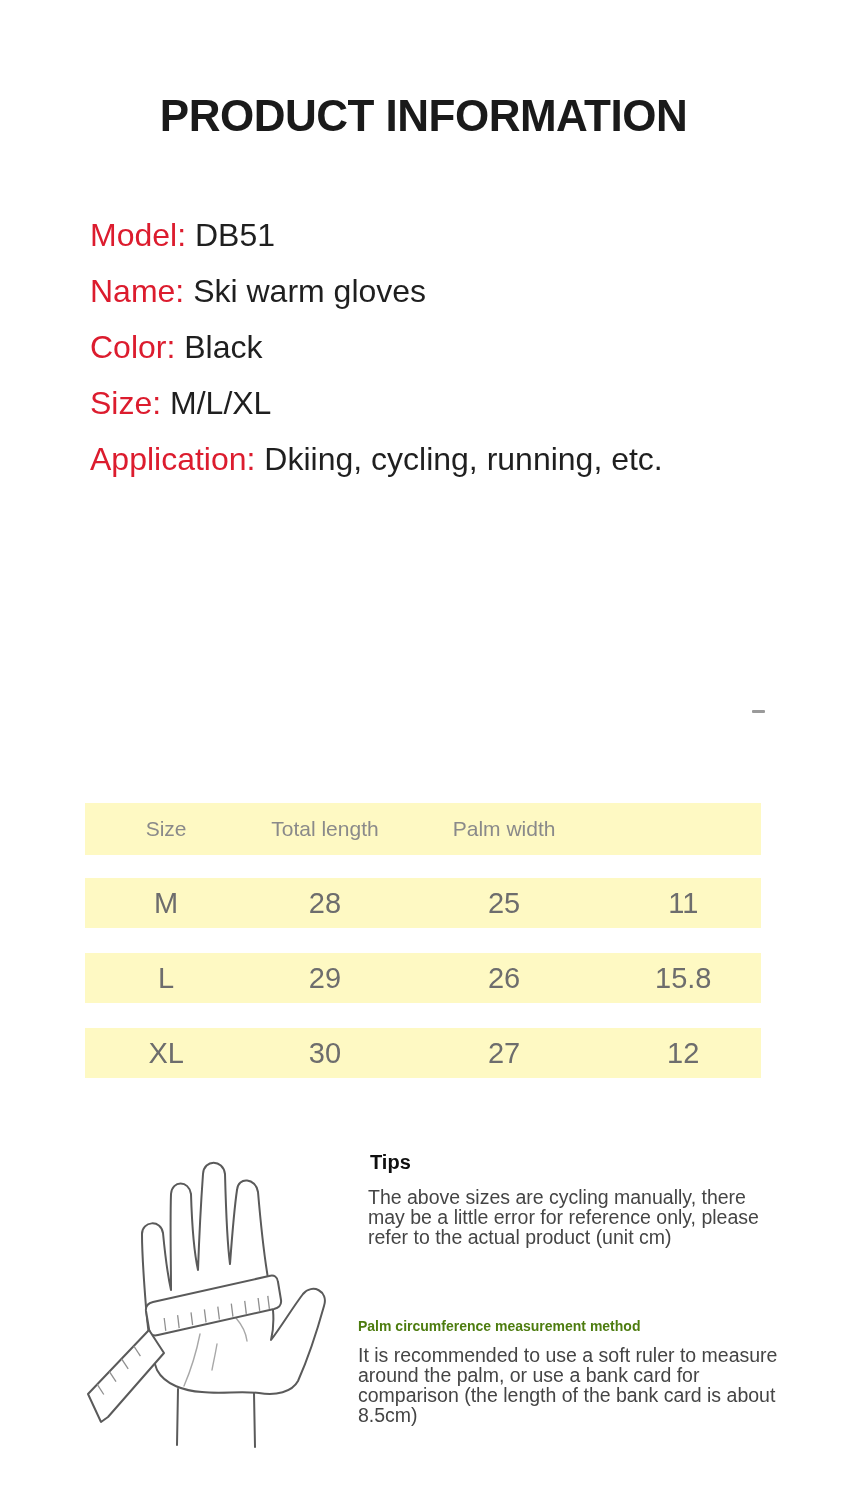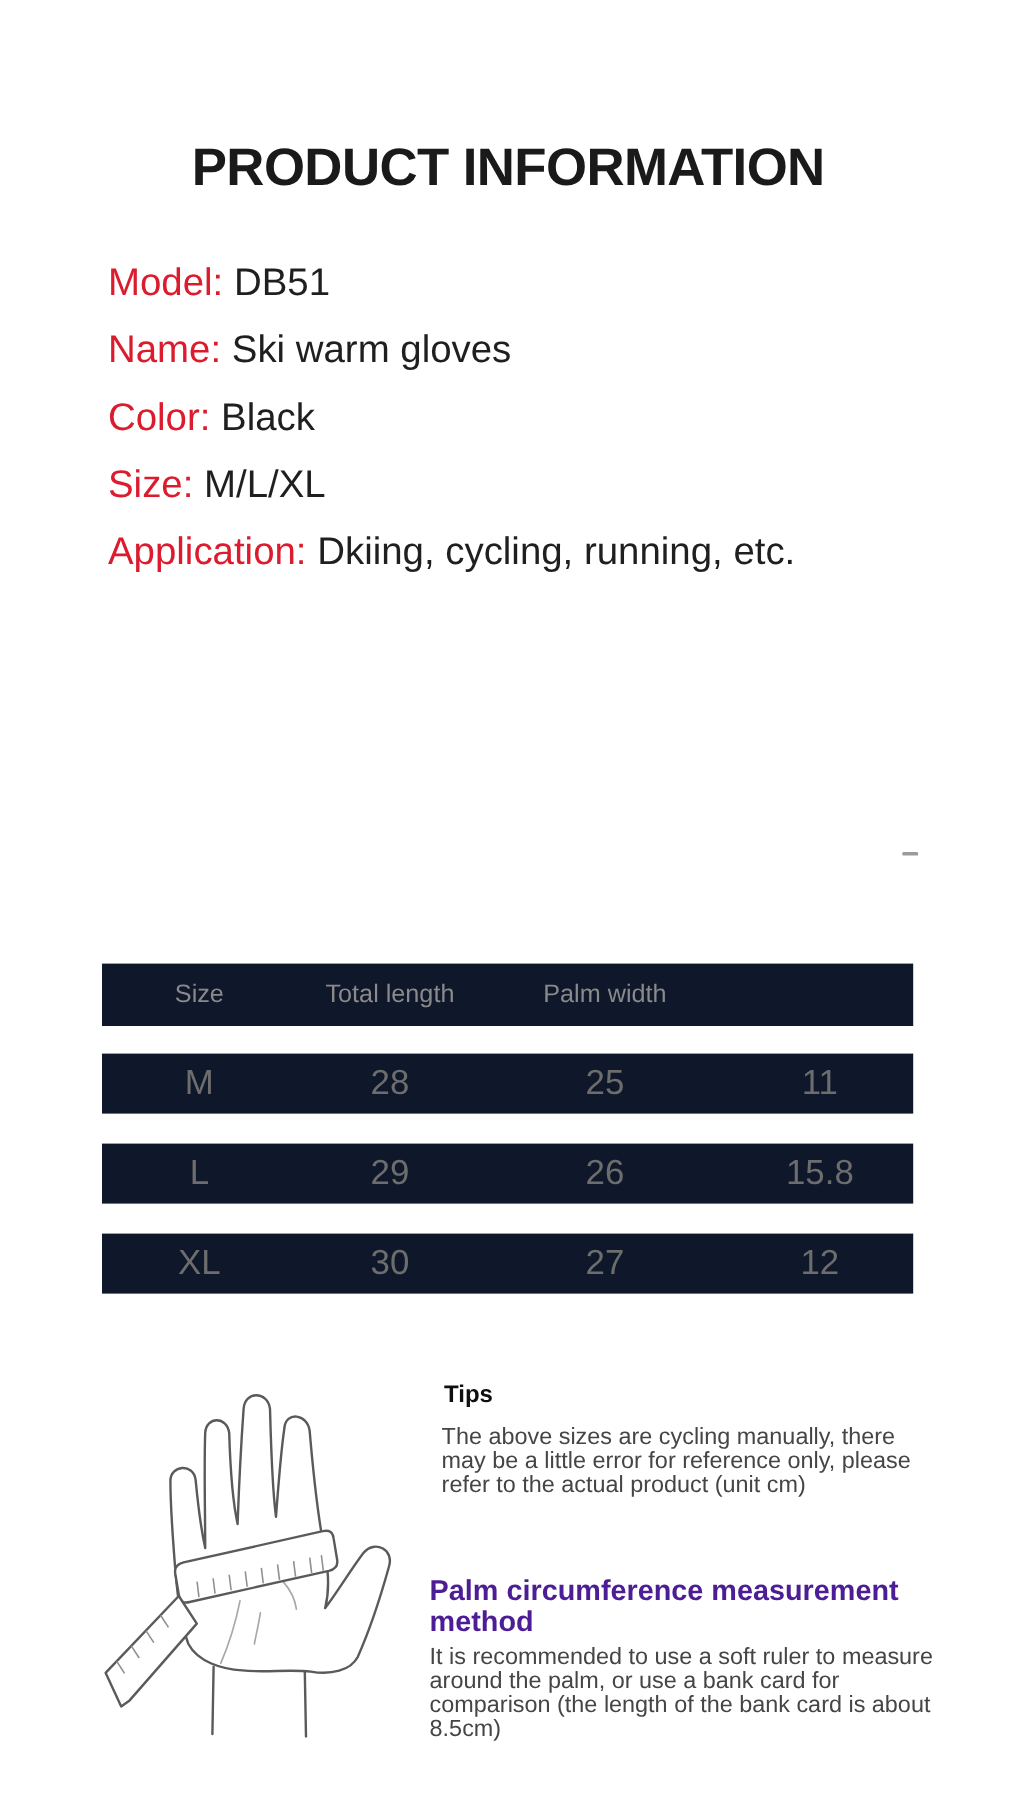--- a/index.html
+++ b/index.html
@@ -4,21 +4,21 @@
 <style>
   html,body{margin:0;padding:0;background:#ffffff;}
   .page{
     position:relative;
     width:847px;height:1500px;
     background:#ffffff;
     font-family:"Liberation Sans","DejaVu Sans",sans-serif;
     overflow:hidden;
   }
   .page-title{
-    position:absolute;left:0;top:118px;width:847px;
+    position:absolute;left:0;top:94px;width:847px;
     text-align:center;
     font-size:44px;font-weight:700;color:#1a1a1a;
     letter-spacing:-0.5px;line-height:44px;
   }
   .specs{
     position:absolute;left:90px;top:207px;width:700px;
   }
   .spec-line{
     font-size:32px;line-height:56px;color:#1f1f1f;
   }
@@ -27,21 +27,21 @@
   .divider-dash{
     position:absolute;left:752px;top:710px;width:13px;height:3px;
     background:#9a9a9a;border-radius:1px;
   }
   .size-table{
     position:absolute;left:85px;top:803px;width:676px;
   }
   .t-row{
     display:grid;
     grid-template-columns:24% 23% 30% 23%;
-    background:#0f172a;
+    background:#fef9c3;
   }
   .t-head{height:52px;margin-bottom:23px;}
   .t-data{height:50px;margin-bottom:25px;}
   .t-cell{
     display:flex;align-items:center;justify-content:center;
     white-space:nowrap;
   }
   .t-head .t-cell{font-size:21px;color:#8a8a8a;}
   .t-data .t-cell{font-size:29px;color:#6d6d6d;}
   .hand-illustration{
@@ -55,21 +55,21 @@
     line-height:24px;padding-left:12px;
   }
   .tips-body{margin-top:13px;padding-left:10px;}
   .text-line{
     font-size:19.5px;line-height:20px;color:#454545;
   }
   .method{
     position:absolute;left:358px;top:1313px;width:470px;
   }
   .method-title{
-    font-size:24px;font-weight:700;color:#4c1d95;line-height:26px;
+    font-size:14px;font-weight:700;color:#4d7c0f;line-height:26px;
   }
   .method-body{margin-top:6px;}
 </style>
 </head>
 <body>
 
 <div class="page">
 
   <div class="page-title">PRODUCT INFORMATION</div>
 

